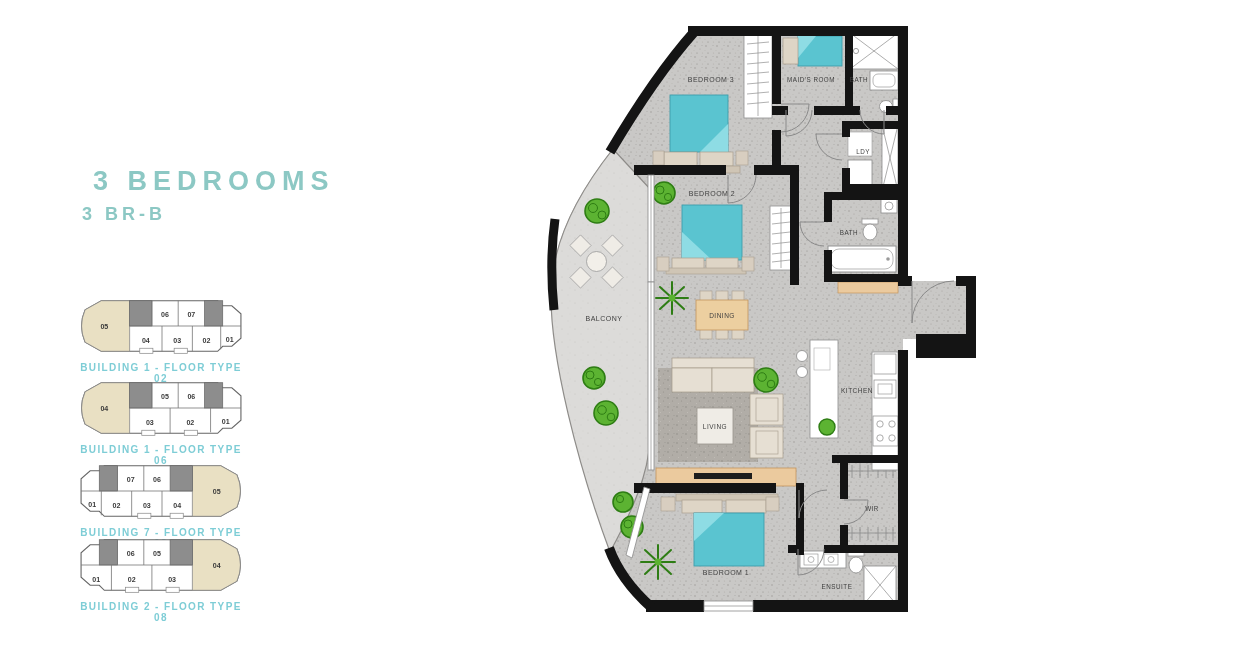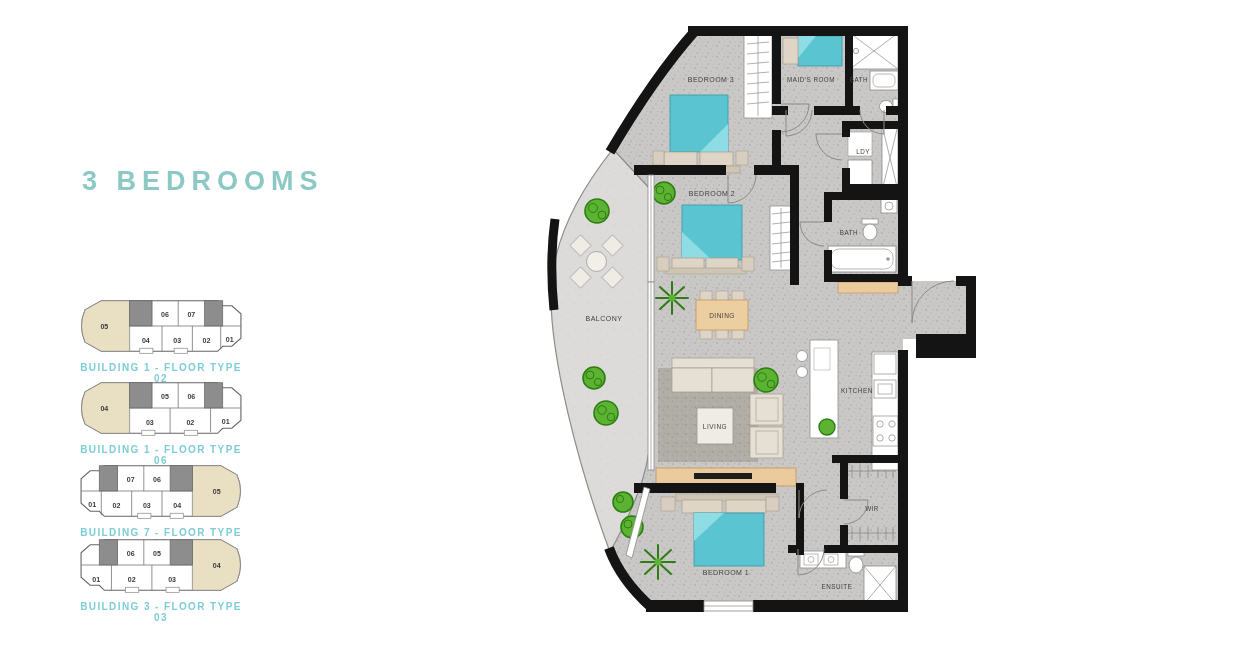--- a/index.html
+++ b/index.html
@@ -1,35 +1,36 @@
 <!DOCTYPE html>
 <html><head>
 <meta charset="utf-8">
 <style>
   html,body{margin:0;padding:0;background:#fff;}
   .page{position:relative;width:1257px;height:661px;background:#ffffff;overflow:hidden;
         font-family:"Liberation Sans",sans-serif;}
   .title-block{position:absolute;left:82px;top:166px;}
-  .title-main{font-size:27px;letter-spacing:6px;color:#8cc8c4;font-weight:bold;}
+  .title-main{font-size:27px;letter-spacing:6px;color:#8cc8c4;font-weight:bold;margin-left:11px;}
   .title-sub{font-size:18px;letter-spacing:4px;color:#8cc8c4;margin-top:7px;font-weight:bold;}
   .key-plan{position:absolute;left:74px;width:174px;text-align:center;}
   .kp1{top:297px;} .kp2{top:379px;} .kp3{top:462px;} .kp4{top:536px;}
   .key-plan-label{font-size:10px;letter-spacing:1.4px;color:#7ecdd6;margin-top:3px;font-weight:bold;}
   .fp{position:absolute;left:540px;top:0;}
   svg text{font-family:"Liberation Sans",sans-serif;}
   .room-lbl{fill:#3f3f3f;letter-spacing:.5px;}
   .unit-num{fill:#3a3a3a;font-weight:bold;font-size:7px;}
 </style>
 </head>
 <body>
 
 <div class="page">
 
   <div class="title-block">
     <div class="title-main">3 BEDROOMS</div>
+    <div class="title-sub">3 BR-B</div>
   </div>
 
   <div class="key-plan kp1">
     <svg width="172" height="58" viewBox="0 0 170 56">
       <path d="M 26,3 L 141,3 L 146,8 L 155,8 L 164,16 L 164,40 L 155,48 L 146,48 L 141,53 L 26,53 L 10,44 Q 3,28 10,12 Z" fill="#ffffff" stroke="#666" stroke-width="1.1"></path>
       <path d="M 26,3 L 54,3 L 54,53 L 26,53 L 10,44 Q 3,28 10,12 Z" fill="#e9e0c3" stroke="#8a8a8a" stroke-width=".8"></path>
       <rect x="54" y="3" width="22" height="25" fill="#8d8d8d" stroke="#666" stroke-width=".7"></rect>
       <rect x="128" y="3" width="18" height="25" fill="#8d8d8d" stroke="#666" stroke-width=".7"></rect>
       <line x1="54" y1="28" x2="164" y2="28" stroke="#777" stroke-width=".8"></line>
       <line x1="76" y1="3" x2="76" y2="28" stroke="#777" stroke-width=".8"></line>
@@ -111,21 +112,21 @@
       <line x1="76" y1="28" x2="76" y2="53" stroke="#777" stroke-width=".8"></line>
       <rect x="50" y="50" width="13" height="5" fill="#fff" stroke="#888" stroke-width=".7"></rect>
       <rect x="90" y="50" width="13" height="5" fill="#fff" stroke="#888" stroke-width=".7"></rect>
       <text class="unit-num" x="140" y="31" text-anchor="middle">04</text>
       <text class="unit-num" x="55" y="19" text-anchor="middle">06</text>
       <text class="unit-num" x="81" y="19" text-anchor="middle">05</text>
       <text class="unit-num" x="21" y="44.5" text-anchor="middle">01</text>
       <text class="unit-num" x="56" y="44.5" text-anchor="middle">02</text>
       <text class="unit-num" x="96" y="44.5" text-anchor="middle">03</text>
     </svg>
-    <div class="key-plan-label">BUILDING 3 - FLOOR TYPE 03</div>
+    <div class="key-plan-label">BUILDING 2 - FLOOR TYPE 08</div>
   </div>
 
   <svg class="fp" width="480" height="661" viewBox="540 0 480 661">
     <defs>
       <pattern id="patUnit" width="11" height="11" patternUnits="userSpaceOnUse">
         <rect width="11" height="11" fill="#c9c8c6"></rect>
         <circle cx="2" cy="2" r=".7" fill="#9b9894"></circle>
         <circle cx="7" cy="5" r=".6" fill="#a8a5a1"></circle>
         <circle cx="4" cy="9" r=".55" fill="#8f8c88"></circle>
         <circle cx="9.5" cy="9" r=".6" fill="#b5b2ae"></circle>

